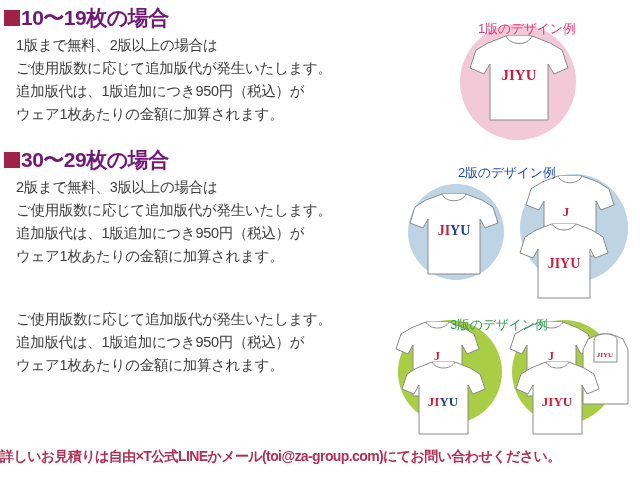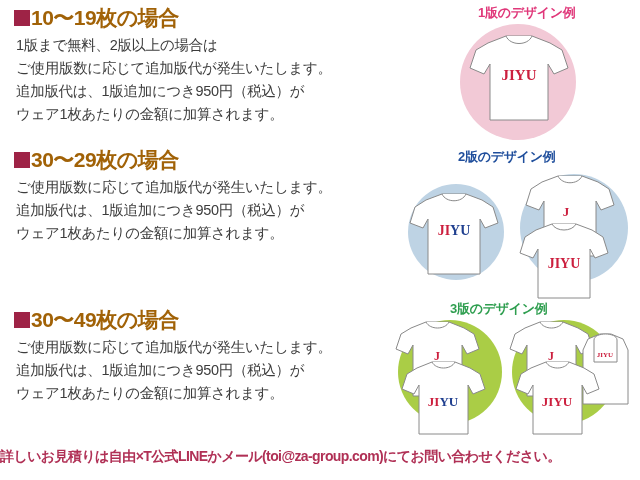--- a/index.html
+++ b/index.html
@@ -19,26 +19,26 @@
   .section {
     position: absolute;
     left: 0;
     width: 420px;
   }
   .sec1 { top: 6px; }
   .sec2 { top: 148px; }
   .sec3 { top: 308px; }
 
   .sec-heading {
-    color: #a16207;
+    color: #701a75;
     font-weight: bold;
     font-size: 21px;
     line-height: 1.1;
     letter-spacing: -0.5px;
-    padding-left: 14px;
+    padding-left: 4px;
     margin: 0 0 5px 0;
     white-space: nowrap;
   }
   .sec-heading .sq {
     display: inline-block;
     width: 16px;
     height: 16px;
     background: #9e2346;
     vertical-align: -1px;
     margin-right: 1px;
@@ -57,25 +57,26 @@
   
   .illus {
     position: absolute;
   }
   .il1 { left: 418px; top: 0px;   width: 222px; height: 146px; }
   .il2 { left: 400px; top: 146px; width: 240px; height: 158px; }
   .il3 { left: 388px; top: 300px; width: 252px; height: 142px; }
 
   .il-label {
     position: absolute;
-    font-weight: bold;
+    font-weight: normal;
     font-size: 13px;
     letter-spacing: -0.3px;
     white-space: nowrap;
     z-index: 5;
+    margin-top: 16px;
   }
   .lbl1 { color: #e0387a; left: 60px;  top: 4px; }
   .lbl2 { color: #1f4e9c; left: 58px;  top: 2px; text-align: right; }
   .lbl3 { color: #2e9e4f; left: 62px;  top: 0px; }
 
   .blob {
     position: absolute;
     border-radius: 50%;
   }
   .blob-pink  { background: #f2c9d6; }
@@ -111,30 +112,28 @@
     <div>追加版代は、1版追加につき950円（税込）が</div>
     <div>ウェア1枚あたりの金額に加算されます。</div>
   </div>
 </div>
 
 <div class="section sec2">
   <div class="sec-heading">
     <span class="sq"></span><span>30〜29枚の場合</span>
   </div>
   <div class="sec-body">
+    <div>2版まで無料、3版以上の場合は</div>
     <div>ご使用版数に応じて追加版代が発生いたします。</div>
     <div>追加版代は、1版追加につき950円（税込）が</div>
     <div>ウェア1枚あたりの金額に加算されます。</div>
   </div>
 </div>
 
 <div class="section sec3">
-  <div class="sec-heading">
-    <span class="sq"></span><span>30〜49枚の場合</span>
-  </div>
   <div class="sec-body">
     <div>ご使用版数に応じて追加版代が発生いたします。</div>
     <div>追加版代は、1版追加につき950円（税込）が</div>
     <div>ウェア1枚あたりの金額に加算されます。</div>
   </div>
 </div>
 
 <div class="illus il1">
   <div class="il-label lbl1">1版のデザイン例</div>
   <div class="blob blob-pink" style="left:42px; top:24px; width:116px; height:116px;"></div>

